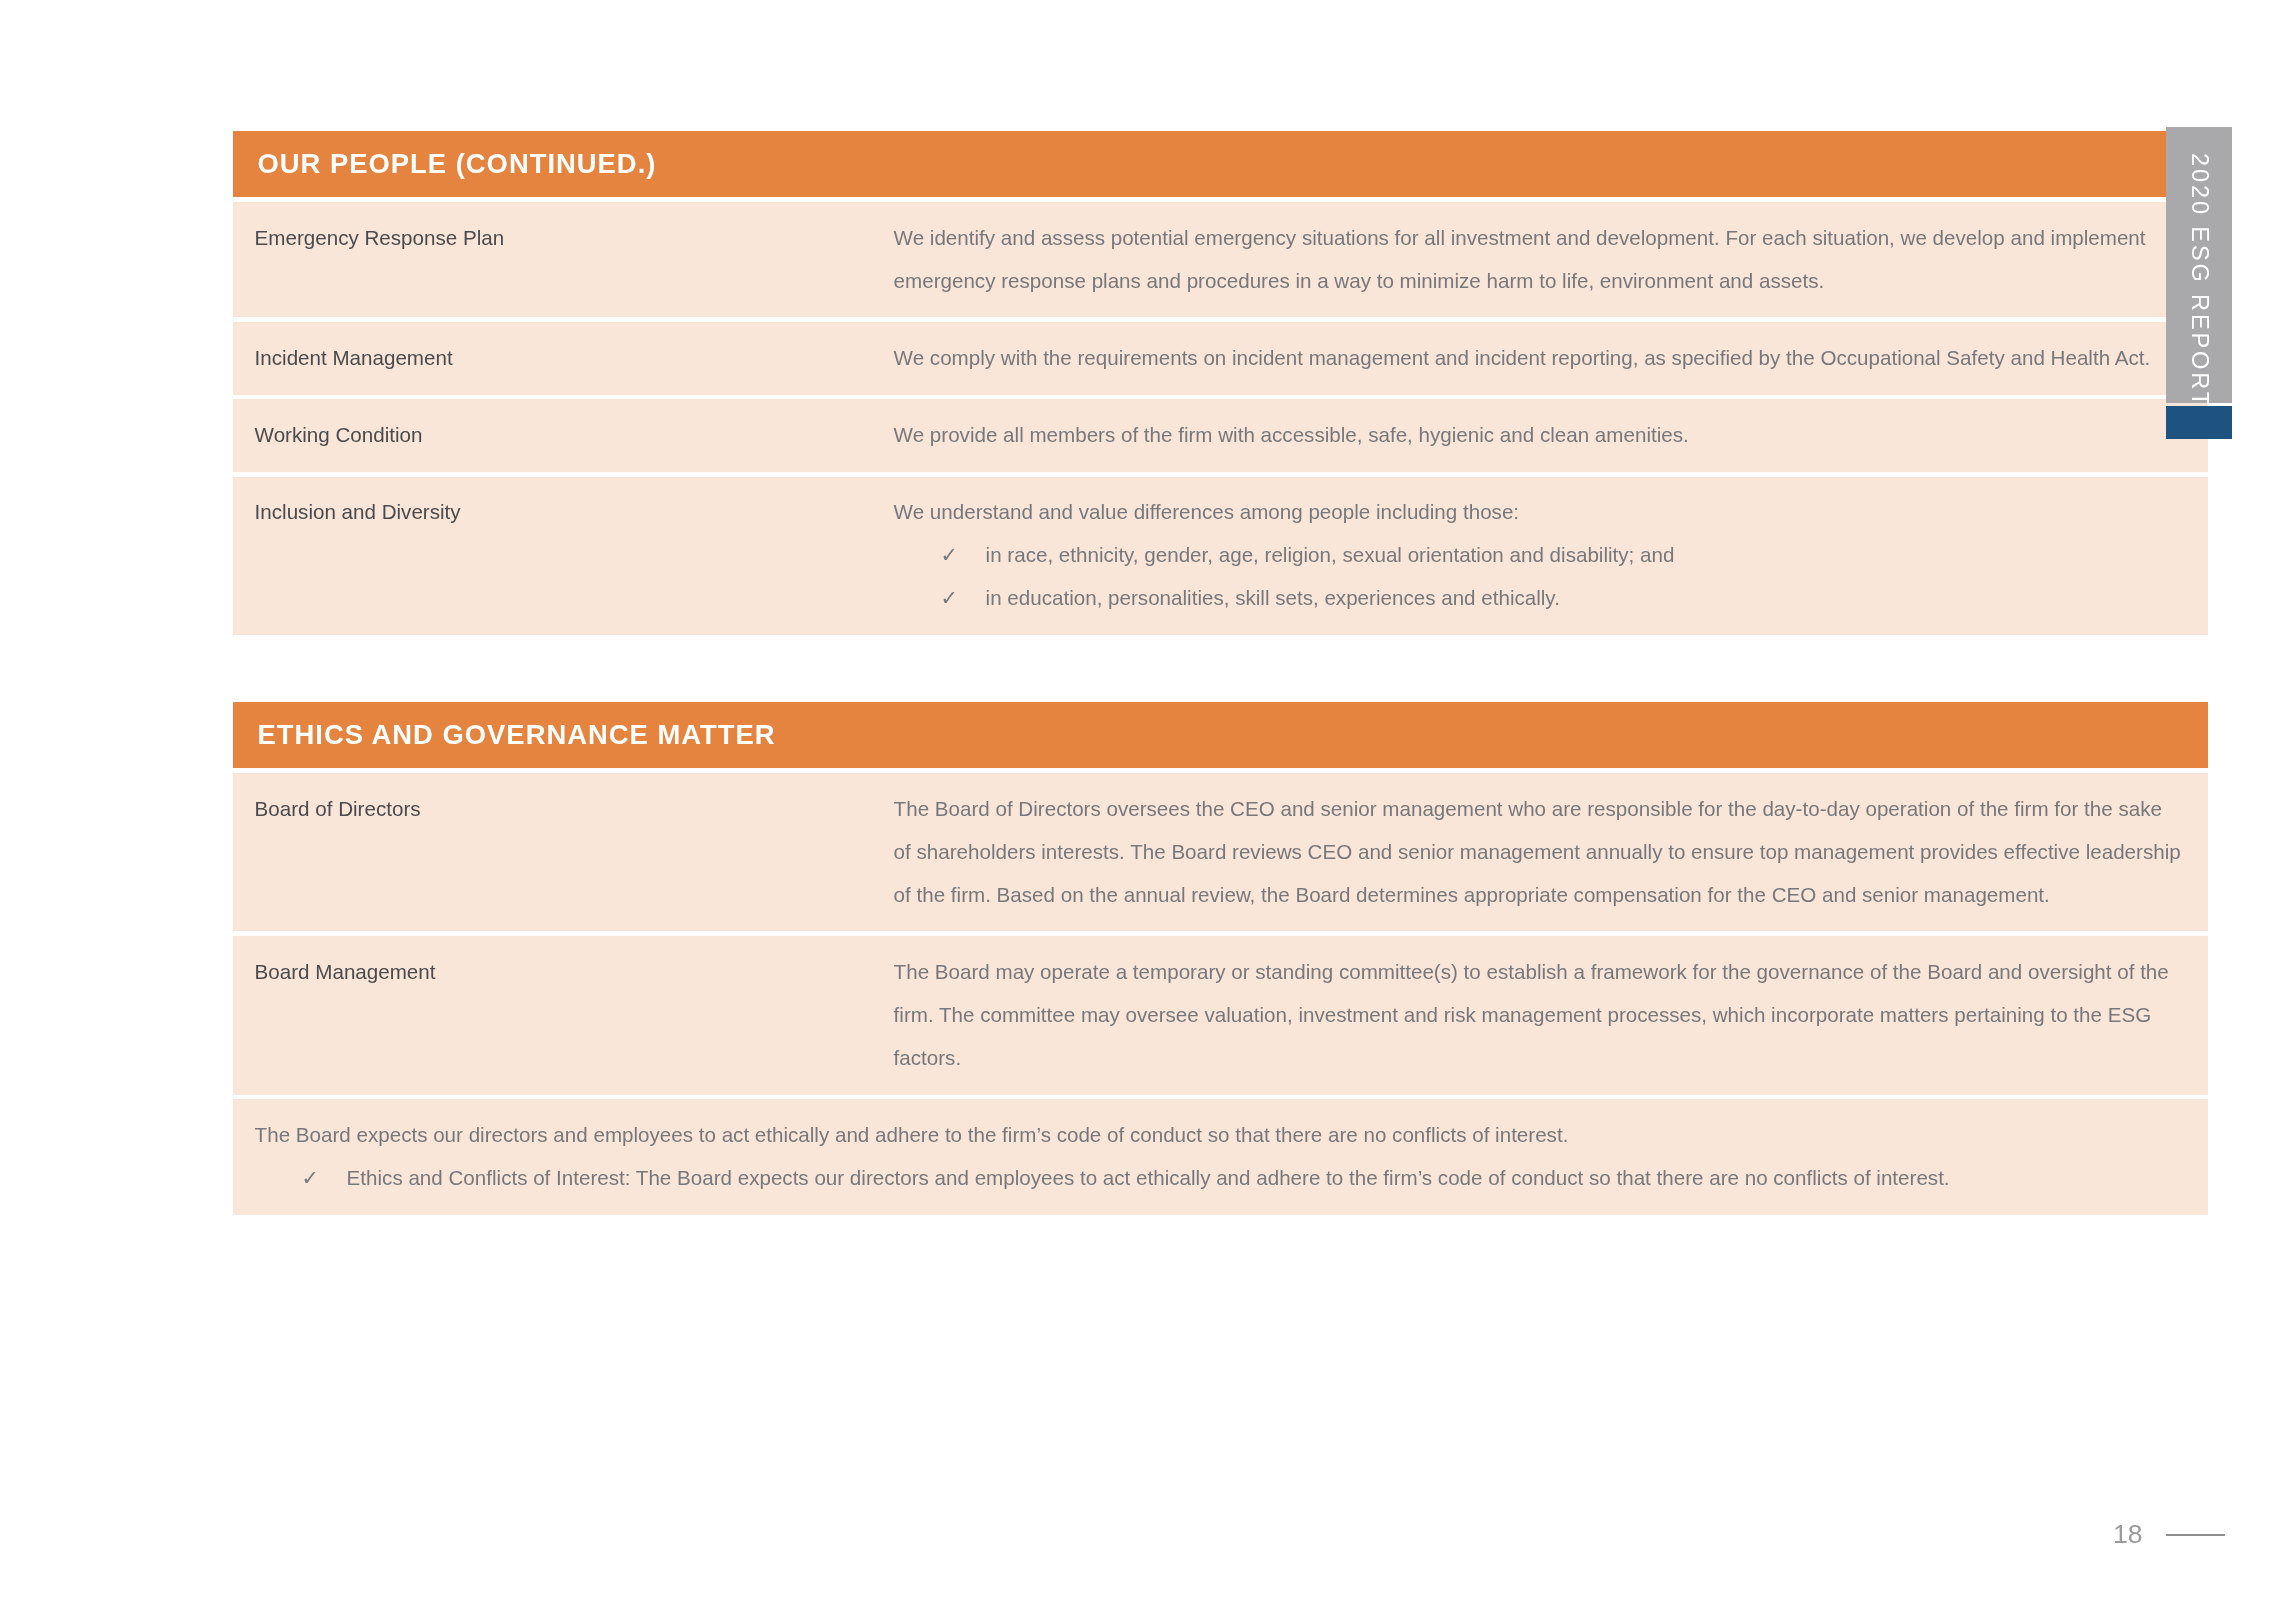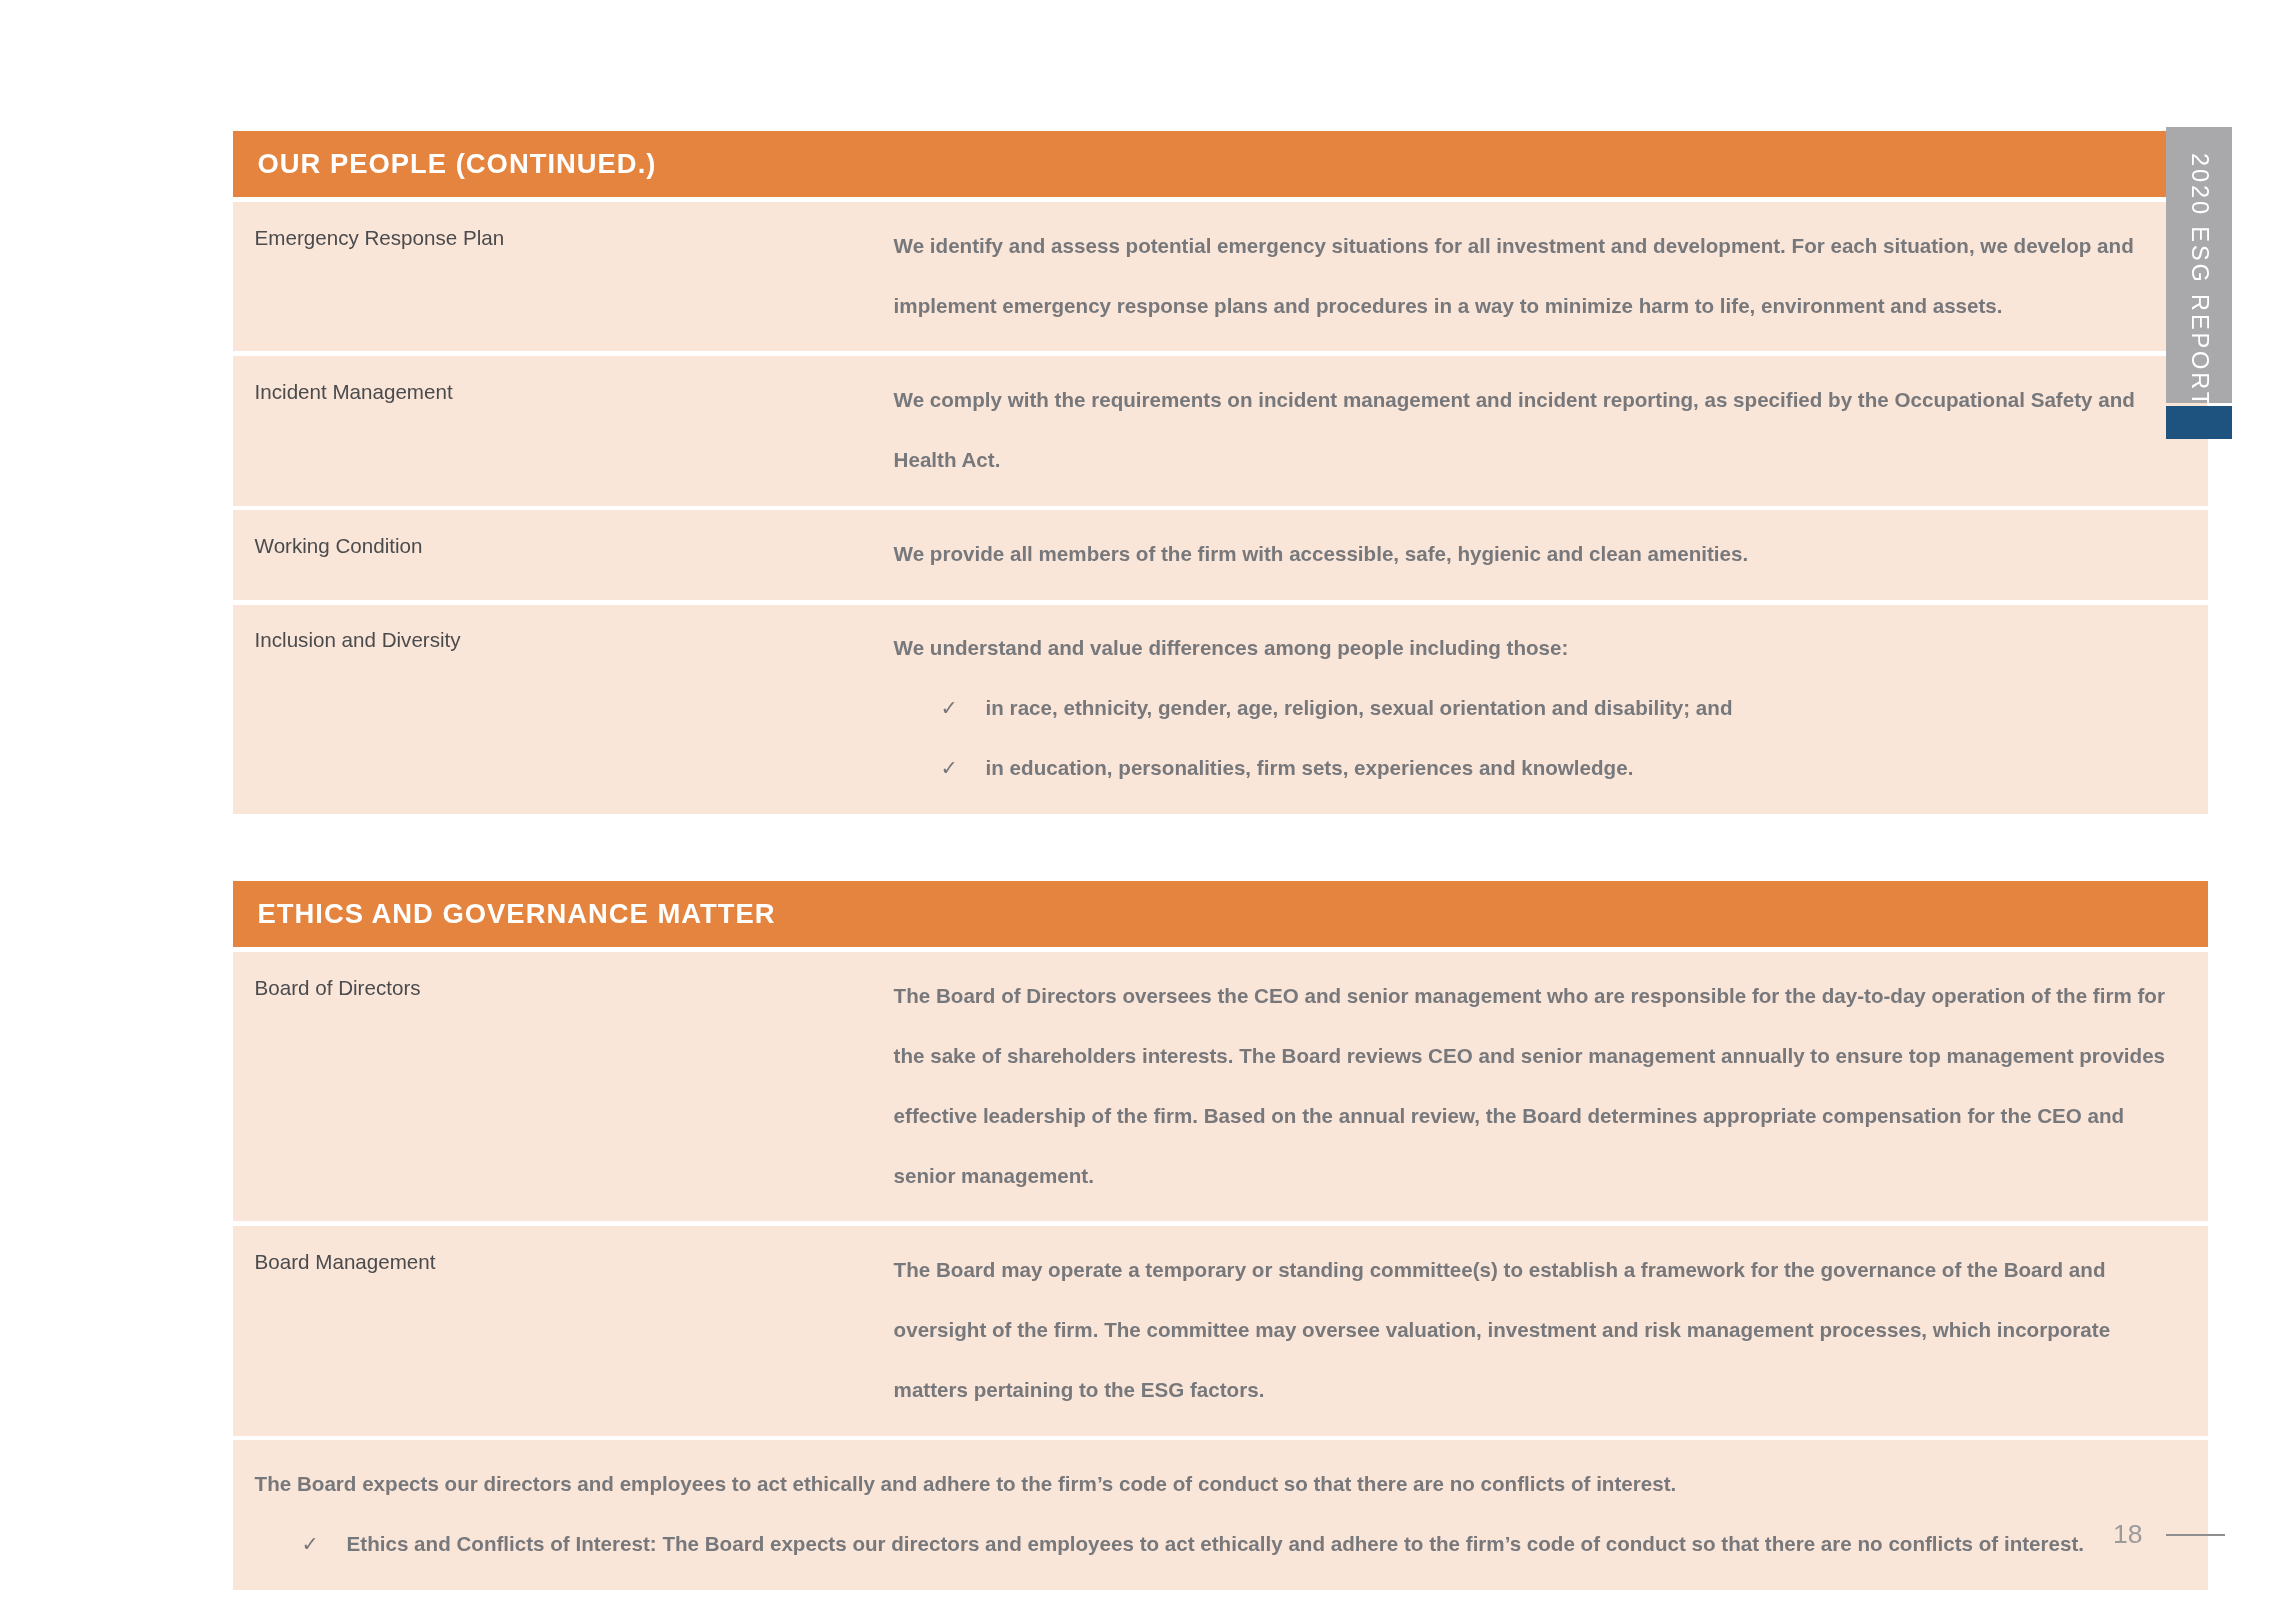--- a/index.html
+++ b/index.html
@@ -34,23 +34,22 @@
   .t-label {
     flex:0 0 591px;
     padding-right:29px;
     font-size:20.6px;
     line-height:43px;
     color:var(--label-text,#4A4B4D);
   }
   .t-content {
     flex:1;
     font-size:20.6px;
-    line-height:60px;
+    line-height:43px;
     color:var(--body-text,#77787B);
-    font-weight:bold;
   }
   .t-para { margin:0; }
   .bullet { display:flex; margin-left:47px; }
   .check { flex:0 0 45px; }
   .bullet-text { flex:1; }
 
   .table-gap { margin-top:67px; }
 
   .side-tab { position:absolute; left:2166px; top:127px; width:66px; }
   .tab-gray {
@@ -104,21 +103,21 @@
         <div class="t-row">
           <div class="t-label">Inclusion and Diversity</div>
           <div class="t-content">
             <p class="t-para">We understand and value differences among people including those:</p>
             <div class="bullet">
               <span class="check">✓</span>
               <span class="bullet-text">in race, ethnicity, gender, age, religion, sexual orientation and disability; and</span>
             </div>
             <div class="bullet">
               <span class="check">✓</span>
-              <span class="bullet-text">in education, personalities, firm sets, experiences and knowledge.</span>
+              <span class="bullet-text">in education, personalities, skill sets, experiences and ethically.</span>
             </div>
           </div>
         </div>
       </div>
   </section>
 
   <section class="table table-gap">
     <header class="t-header">
       <h2 class="t-title">ETHICS AND GOVERNANCE MATTER</h2>
     </header>

